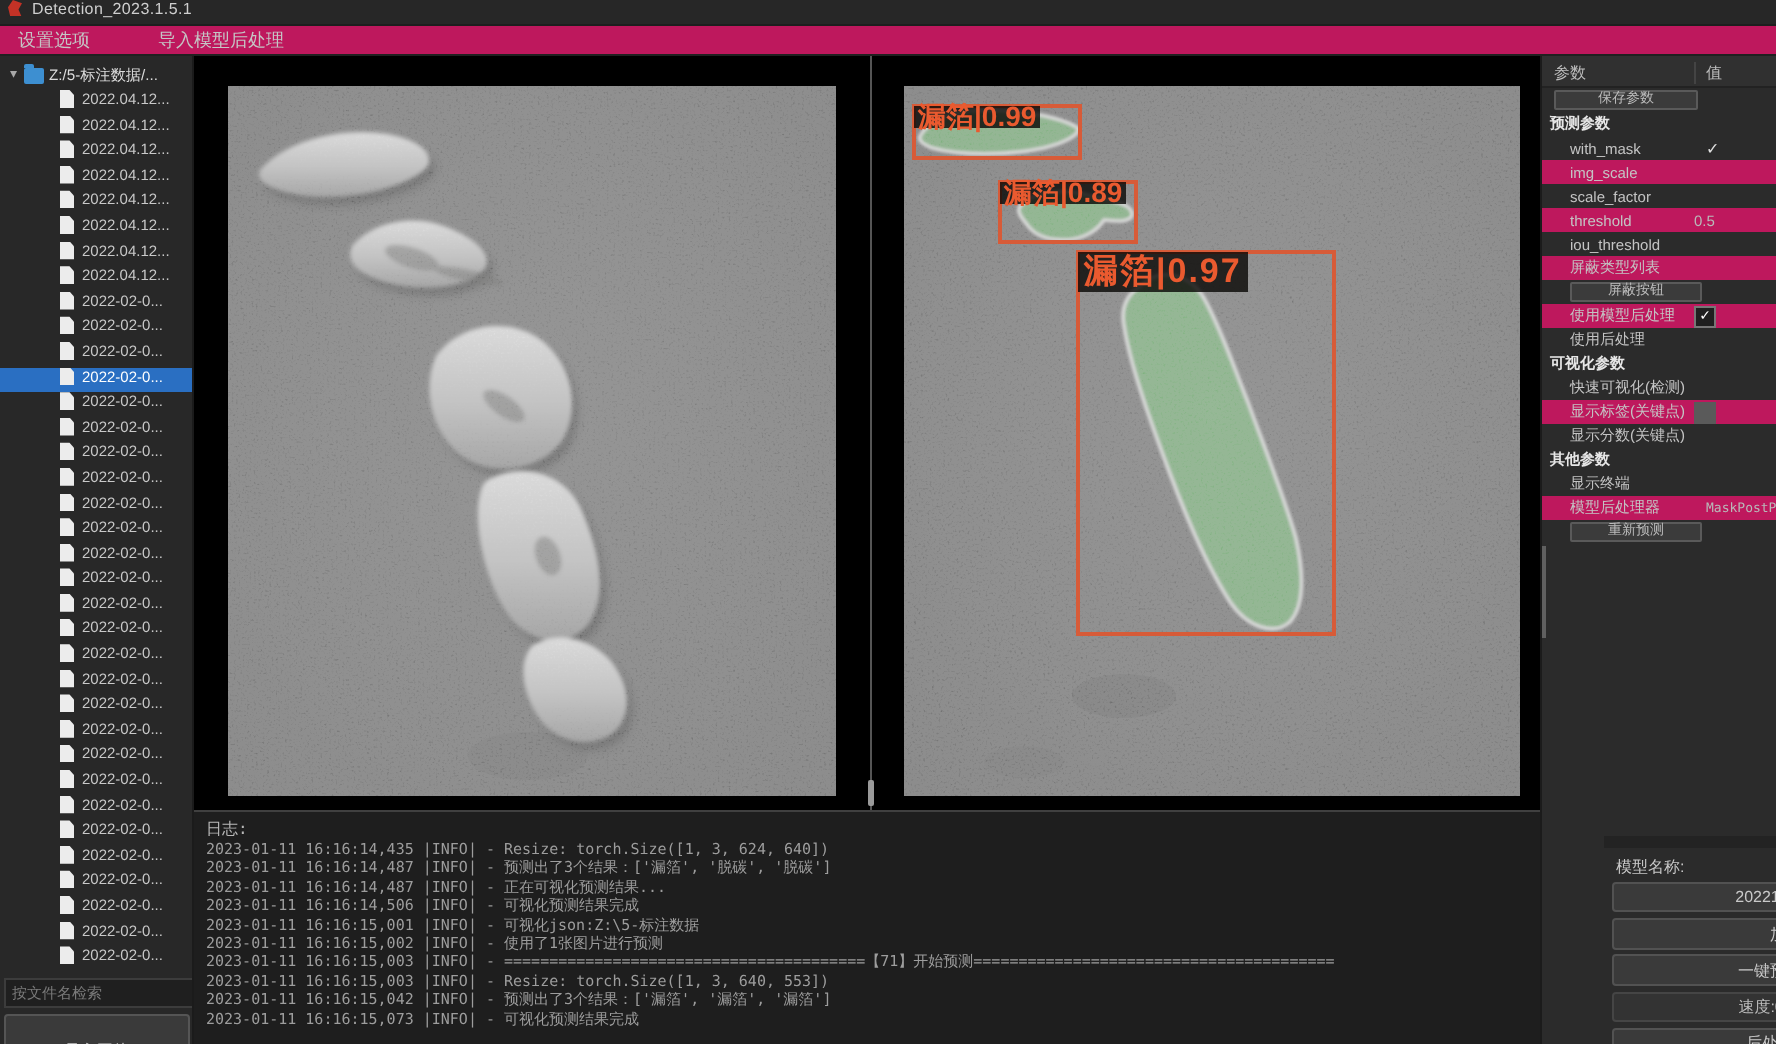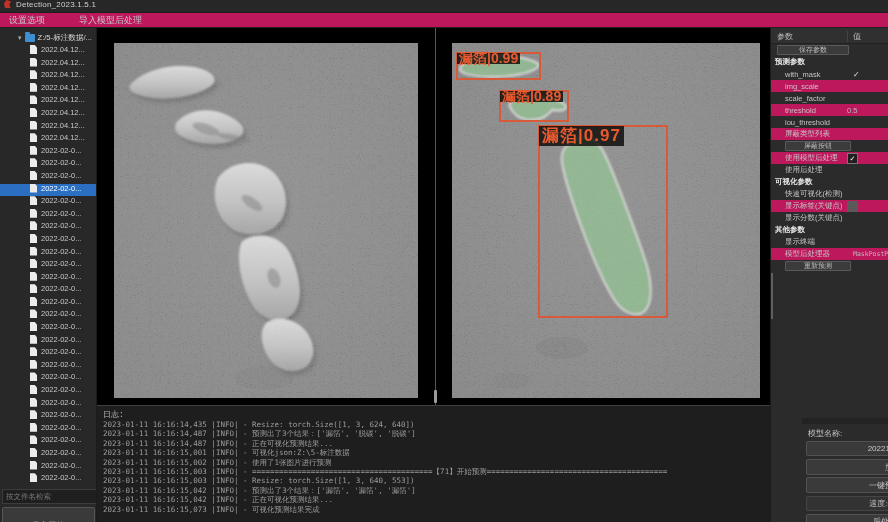--- a/index.html
+++ b/index.html
@@ -12,21 +12,21 @@
   .logo{width:7px;height:8px;background:#c33226;clip-path:polygon(15% 100%,0 45%,35% 0,100% 20%,75% 60%,95% 100%);}
   .title{font-size:8px;color:#cfcfcf;letter-spacing:.2px;}
   .menubar{position:absolute;left:0;top:13px;width:888px;height:15px;background:#be185d;
            display:flex;align-items:flex-end;gap:34px;padding-left:9px;box-sizing:border-box;
            border-bottom:1px solid #202020;}
   .menu-item{font-size:9px;color:#c5c5c5;cursor:default;}
   
   .sidebar-left{position:absolute;left:0;top:28px;width:97px;height:494px;background:#282828;
                 border-right:1px solid #1b1b1b;box-sizing:border-box;overflow:hidden;}
   .tree{position:absolute;left:0;top:0;width:100%;height:459px;overflow:hidden;}
-  .tree-root{display:flex;align-items:center;height:14px;padding-left:18px;gap:3px;margin-top:3px;}
+  .tree-root{display:flex;align-items:center;height:14px;padding-left:5px;gap:3px;margin-top:3px;}
   .expander{font-size:7px;color:#a8a8a8;line-height:8px;}
   .folder-icon{width:10px;height:8px;background:#3d8fd1;border-radius:1px;position:relative;flex:0 0 auto;}
   .folder-icon::before{content:"";position:absolute;left:0;top:-2px;width:5px;height:2px;background:#3d8fd1;border-radius:1px 1px 0 0;}
   .root-label{font-size:7.6px;color:#dcdcdc;white-space:nowrap;}
   .tree-item{display:flex;align-items:flex-start;height:12.6px;padding-left:30px;gap:4px;}
   .tree-item.selected{background:#2a6fc2;}
   .tree-item.selected .tree-item-label{color:#fff;}
   .file-icon{width:7px;height:9px;background:#ececec;flex:0 0 auto;
              clip-path:polygon(0 0,68% 0,100% 28%,100% 100%,0 100%);}
   .tree-item-label{font-size:7.5px;color:#c9c9c9;white-space:nowrap;}
@@ -353,26 +353,26 @@
           </div>
       </div>
 
     </div>
 
     <div class="log">
       <div class="log-title">日志:</div>
     <div class="log-line">2023-01-11 16:16:14,435 |INFO| - Resize: torch.Size([1, 3, 624, 640])</div>
         <div class="log-line">2023-01-11 16:16:14,487 |INFO| - 预测出了3个结果：['漏箔', '脱碳', '脱碳']</div>
         <div class="log-line">2023-01-11 16:16:14,487 |INFO| - 正在可视化预测结果...</div>
+        <div class="log-line">2023-01-11 16:16:14,506 |INFO| - 可视化预测结果完成</div>
         <div class="log-line">2023-01-11 16:16:15,001 |INFO| - 可视化json:Z:\5-标注数据</div>
         <div class="log-line">2023-01-11 16:16:15,002 |INFO| - 使用了1张图片进行预测</div>
         <div class="log-line">2023-01-11 16:16:15,003 |INFO| - ========================================【71】开始预测========================================</div>
         <div class="log-line">2023-01-11 16:16:15,003 |INFO| - Resize: torch.Size([1, 3, 640, 553])</div>
         <div class="log-line">2023-01-11 16:16:15,042 |INFO| - 预测出了3个结果：['漏箔', '漏箔', '漏箔']</div>
-        <div class="log-line">2023-01-11 16:16:15,042 |INFO| - 正在可视化预测结果...</div>
         <div class="log-line">2023-01-11 16:16:15,073 |INFO| - 可视化预测结果完成</div>
       </div>
   </div>
 
   <div class="sidebar-right">
     <div class="param-head">
       <span class="col-param">参数</span>
       <span class="col-val">值</span>
     </div>
     <div class="param-rows">

